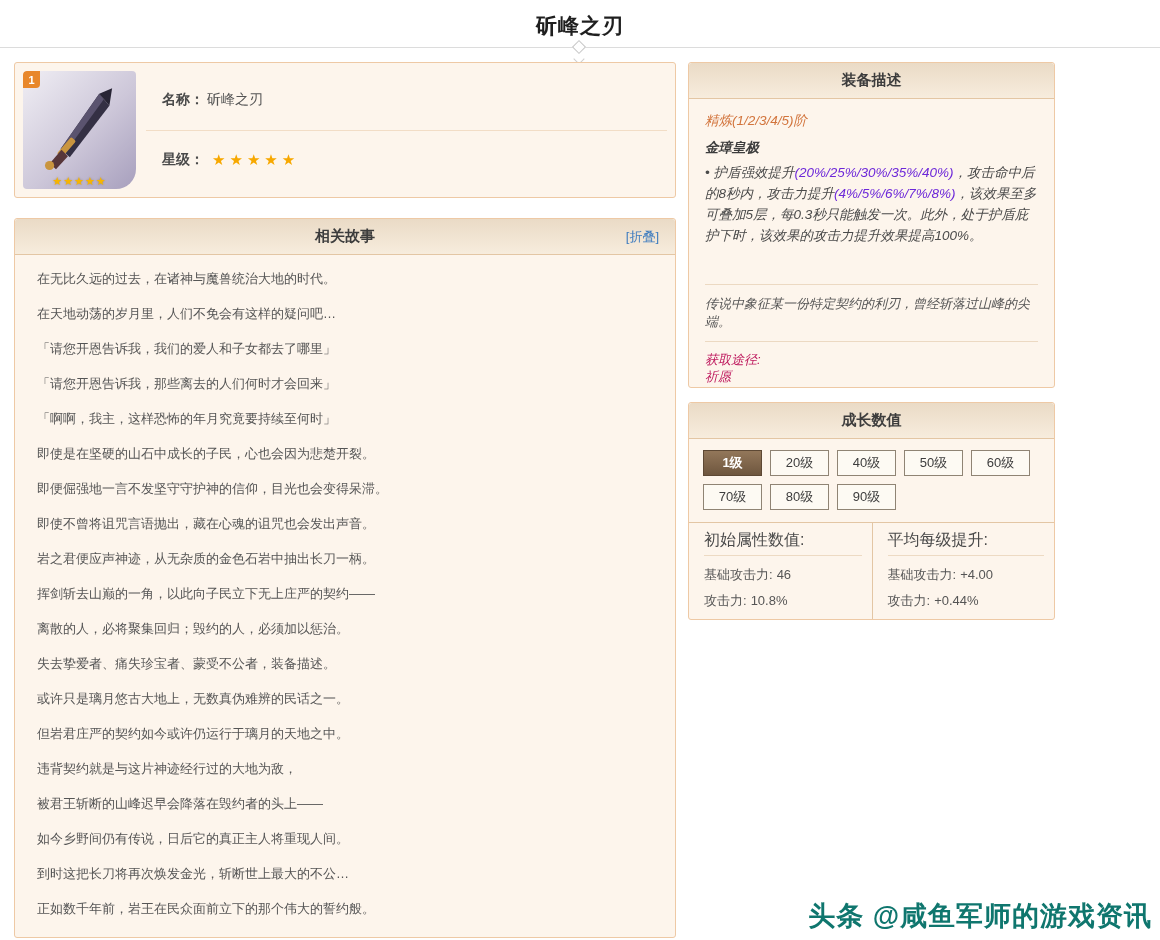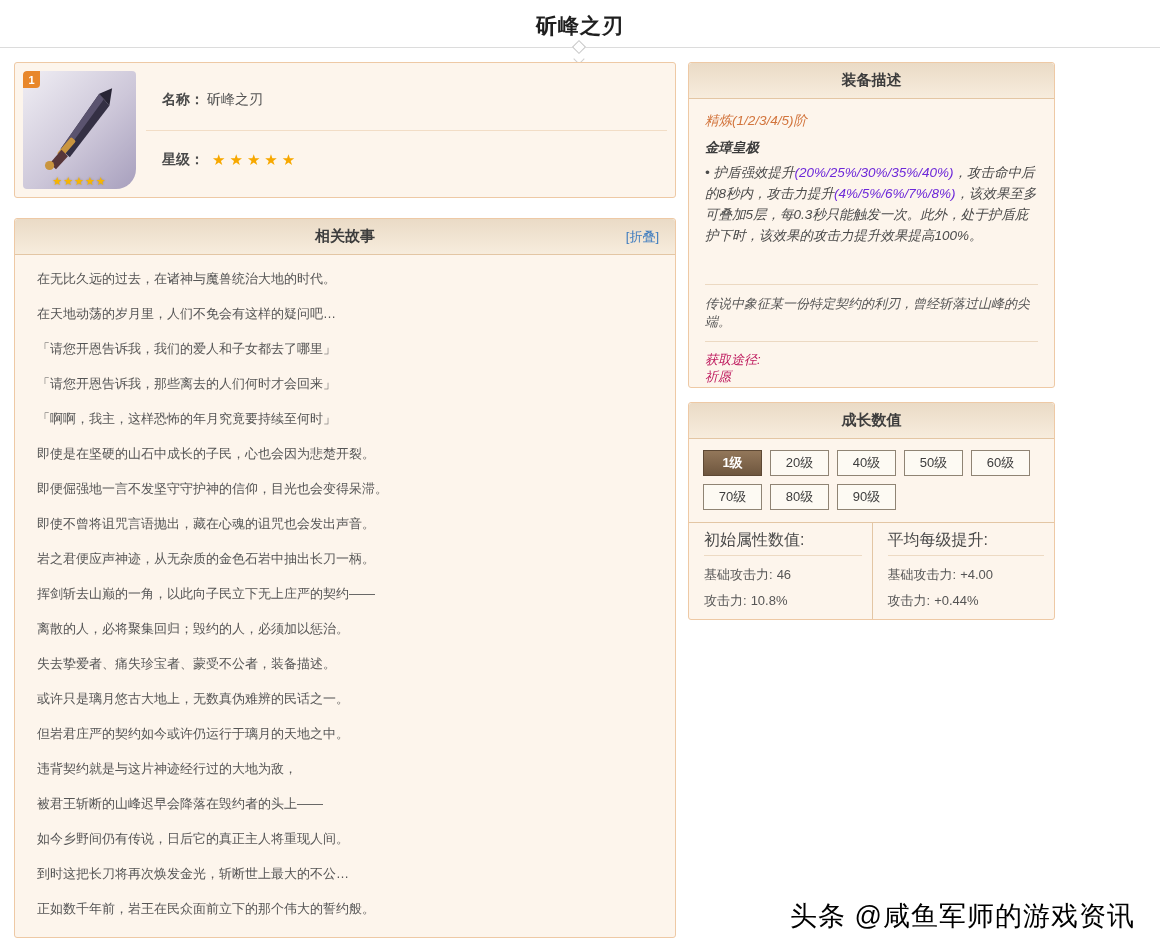--- a/index.html
+++ b/index.html
@@ -128,22 +128,22 @@
   .g-col { width: 50%; padding: 0 10px 8px 15px; }
   .g-col + .g-col { border-left: 1px solid #e3c6a4; }
   .g-head {
     height: 33px; line-height: 33px; font-size: 16px; color: #4a4a4a;
     border-bottom: 1px solid #eddac3; margin-bottom: 6px;
   }
   .g-row { font-size: 13px; color: #555; height: 26px; line-height: 26px; }
   .g-row .g-val { margin-left: 4px; }
 
   .watermark {
-    position: absolute; right: 25px; bottom: 6px;
-    font-size: 27px; font-weight: normal; color: #000000; letter-spacing: 1px;
+    position: absolute; right: 8px; bottom: 6px;
+    font-size: 27px; font-weight: bold; color: #0f766e; letter-spacing: 1px;
   }
 </style>
 </head>
 <body>
 
 <div>
 
   <h1 class="page-title">斫峰之刃</h1>
 
   <div class="title-divider">

